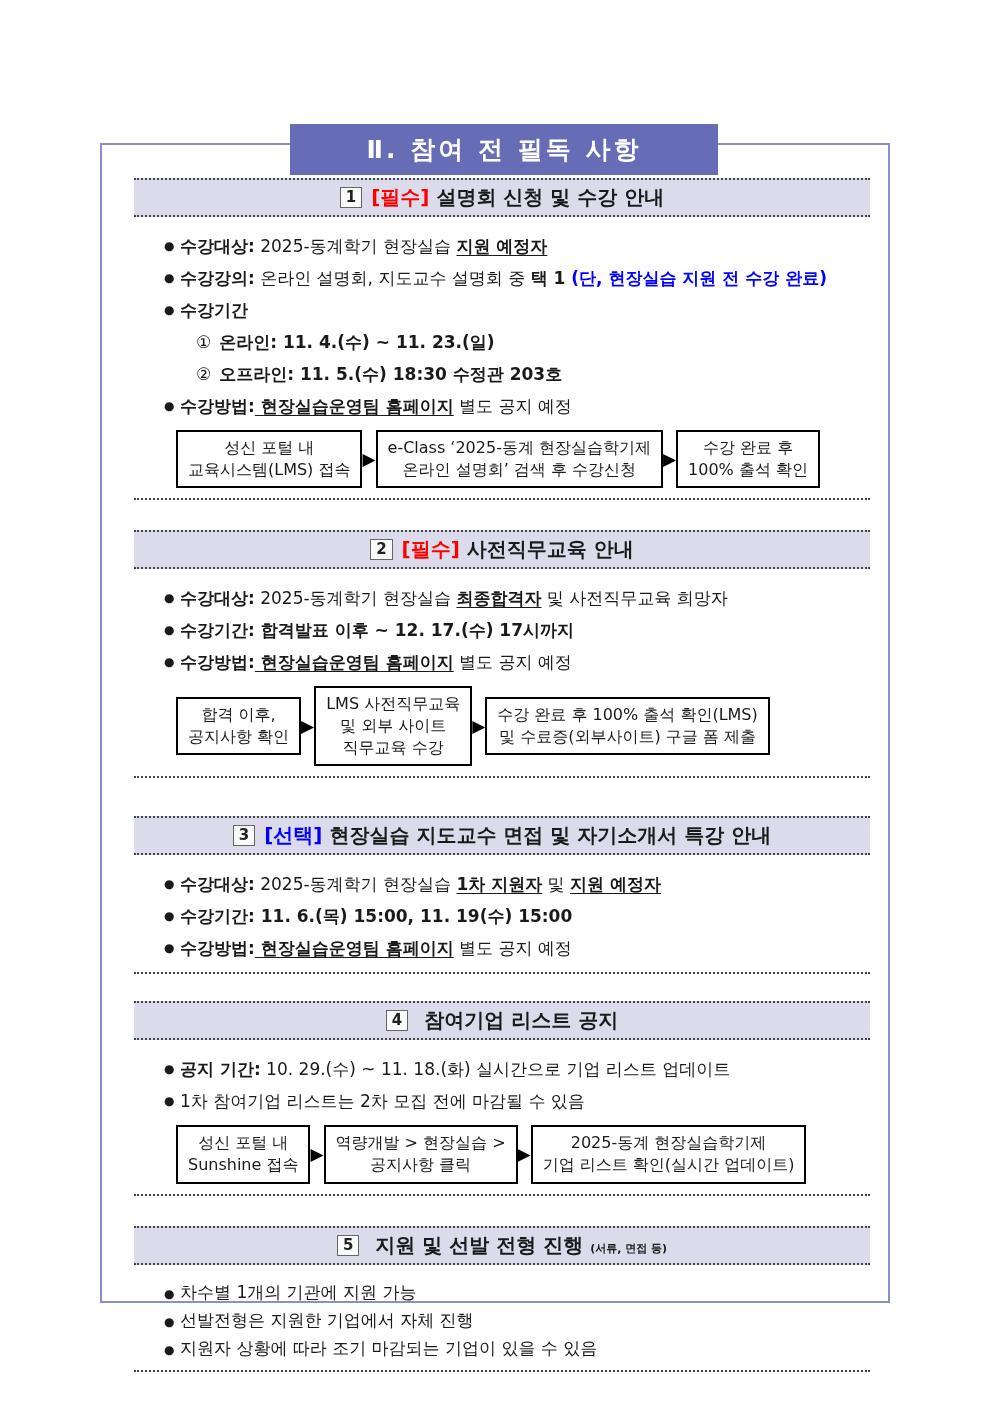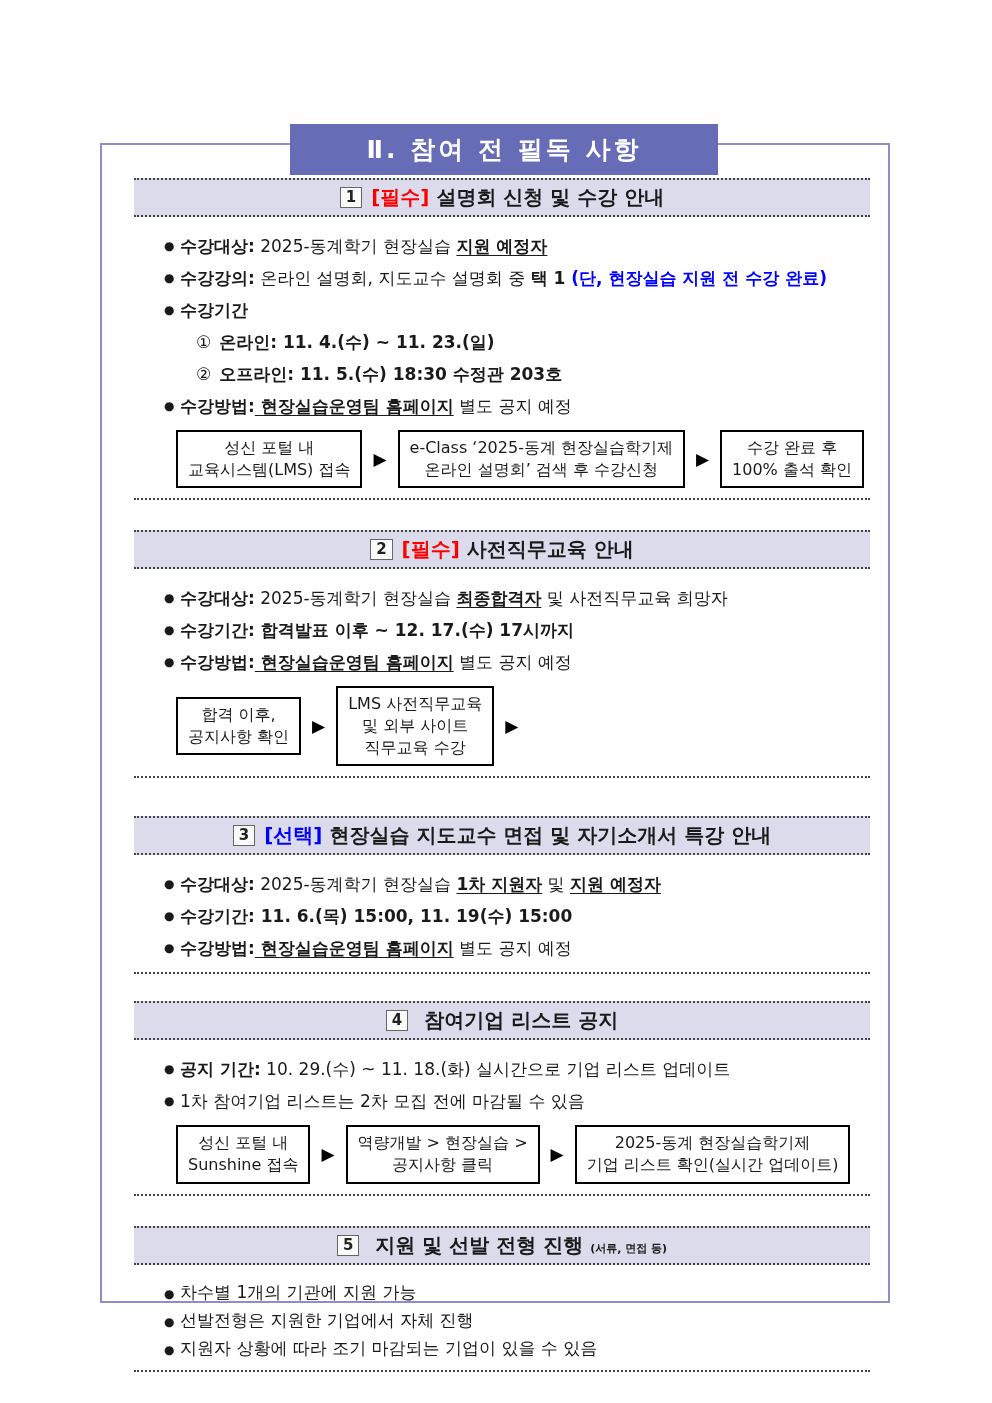--- a/index.html
+++ b/index.html
@@ -51,21 +51,21 @@
   }
   .bullets li.sub{padding-left:32px;font-weight:bold;}
   .bullets li.sub .subnum{margin-right:8px;font-weight:normal;}
   .lb{font-weight:bold;}
   .emU{font-weight:bold;text-decoration:underline;text-underline-offset:3px;}
   .strong{font-weight:bold;}
   .note{color:#0000FF;font-weight:bold;font-size:17px;}
   .s5 li{line-height:28px;}
   
   .flow{
-    display:flex;align-items:center;gap:11px;
+    display:flex;align-items:center;gap:0;
     margin:4px 0 10px 42px;
   }
   .fbox{
     border:2px solid #000;background:#fff;
     display:flex;flex-direction:column;justify-content:center;
     text-align:center;font-size:16px;line-height:1.38;
     padding:5px 10px;box-sizing:border-box;min-height:50px;
   }
   .fbox span{display:block;white-space:nowrap;}
   .arrow{font-size:17px;color:#000;line-height:1;}
@@ -130,20 +130,24 @@
           <span>합격 이후,</span>
           <span>공지사항 확인</span>
         </div>
         <span class="arrow">▶</span>
         <div class="fbox">
           <span>LMS 사전직무교육</span>
           <span>및 외부 사이트</span>
           <span>직무교육 수강</span>
         </div>
         <span class="arrow">▶</span>
+        <div class="fbox">
+          <span>수강 완료 후 100% 출석 확인(LMS)</span>
+          <span>및 수료증(외부사이트) 구글 폼 제출</span>
+        </div>
       </div>
       <div class="sec-end"></div>
     </div>
 
     <div class="gap40"></div>
 
     <div class="sec">
       <div class="sec-header">
         <span class="numbox">3</span><span class="tag-optional">[선택]</span><span> 현장실습 지도교수 면접 및 자기소개서 특강 안내</span>
       </div>

